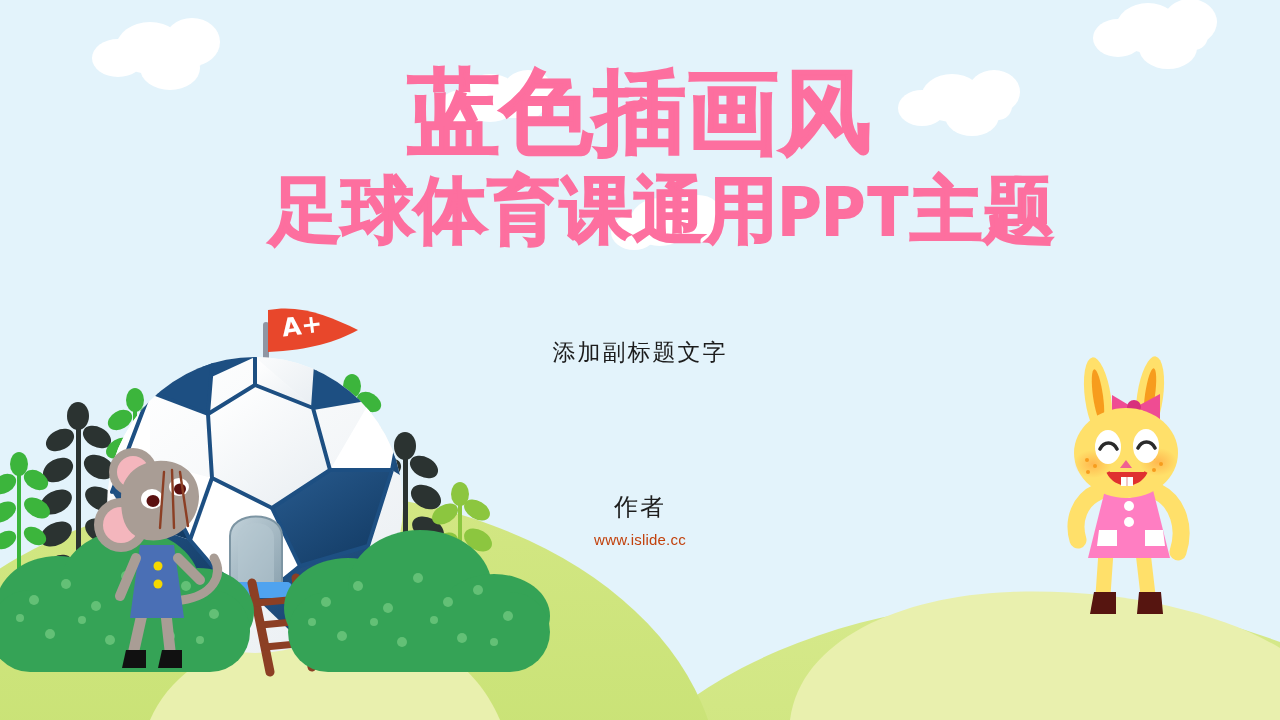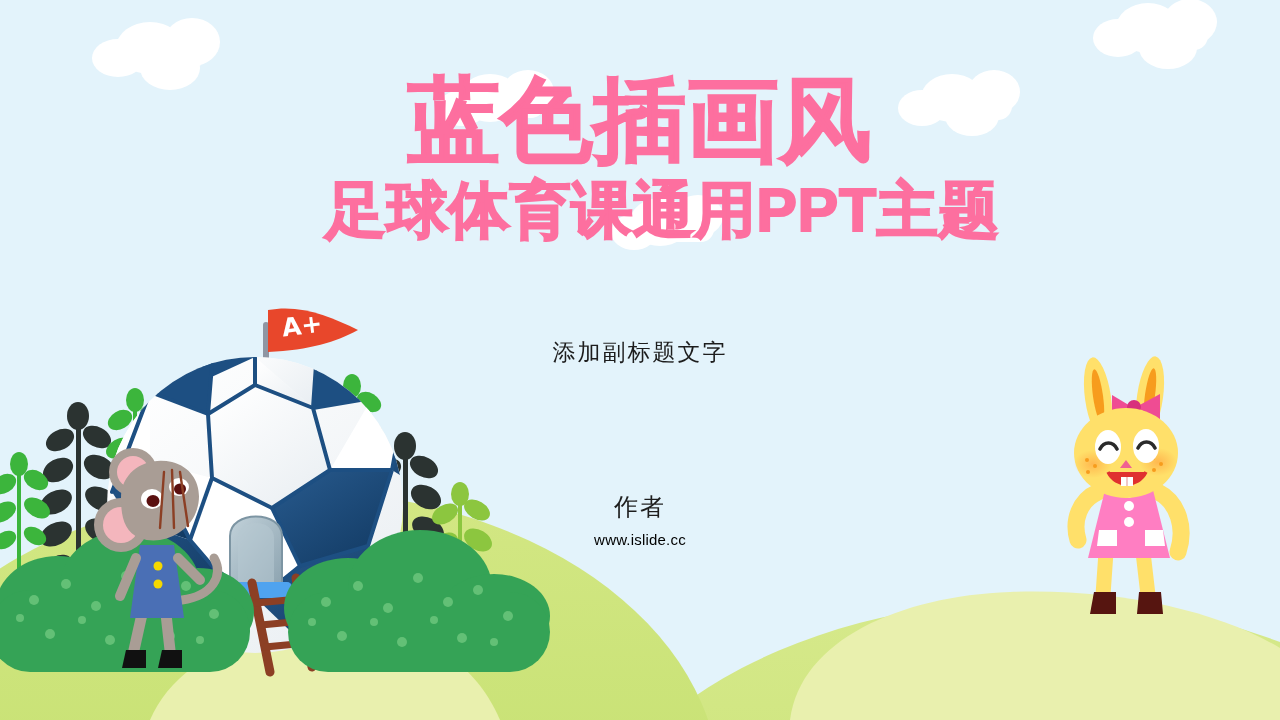--- a/index.html
+++ b/index.html
@@ -21,43 +21,43 @@
     position:absolute;left:0;top:74px;width:1280px;
     text-align:center;z-index:40;pointer-events:none;
   }
   .title-line{
     display:block;
     color:#fd6f9f;
     font-weight:900;
     letter-spacing:0.01em;
     line-height:1.0;
     white-space:nowrap;
-    font-family:Liberation Sans, sans-serif;
+    font-family:Liberation Mono, monospace;
     -webkit-text-stroke:2px #fd6f9f;
   }
   #title-line-1{font-size:92px;}
-  #title-line-2{font-size:61px;margin-top:14px;margin-left:45px;}
+  #title-line-2{font-size:72px;margin-top:14px;margin-left:45px;}
 
   #subtitle{
     position:absolute;left:0;top:322px;width:1280px;
     text-align:center;z-index:40;
     color:#1d1d1d;font-size:23px;letter-spacing:2px;
     font-family:"DejaVu Sans","Liberation Sans",sans-serif;
     margin-top:15px;
   }
   #author-block{
     position:absolute;left:0;top:491px;width:1280px;
     text-align:center;z-index:40;
   }
   #author-name{
     display:block;color:#1d1d1d;font-size:24px;letter-spacing:2px;
     font-family:"DejaVu Sans","Liberation Sans",sans-serif;
   }
   #author-site{
-    display:block;color:#000000;font-size:15px;margin-top:8px;
+    display:block;color:#c2410c;font-size:15px;margin-top:8px;
     letter-spacing:0.2px;
     font-family:"Liberation Sans","DejaVu Sans",sans-serif;
   }
 </style>
 </head>
 <body>
 
 <div id="slide">
 
   <svg class="layer" viewBox="0 0 1280 720" aria-hidden="true">

